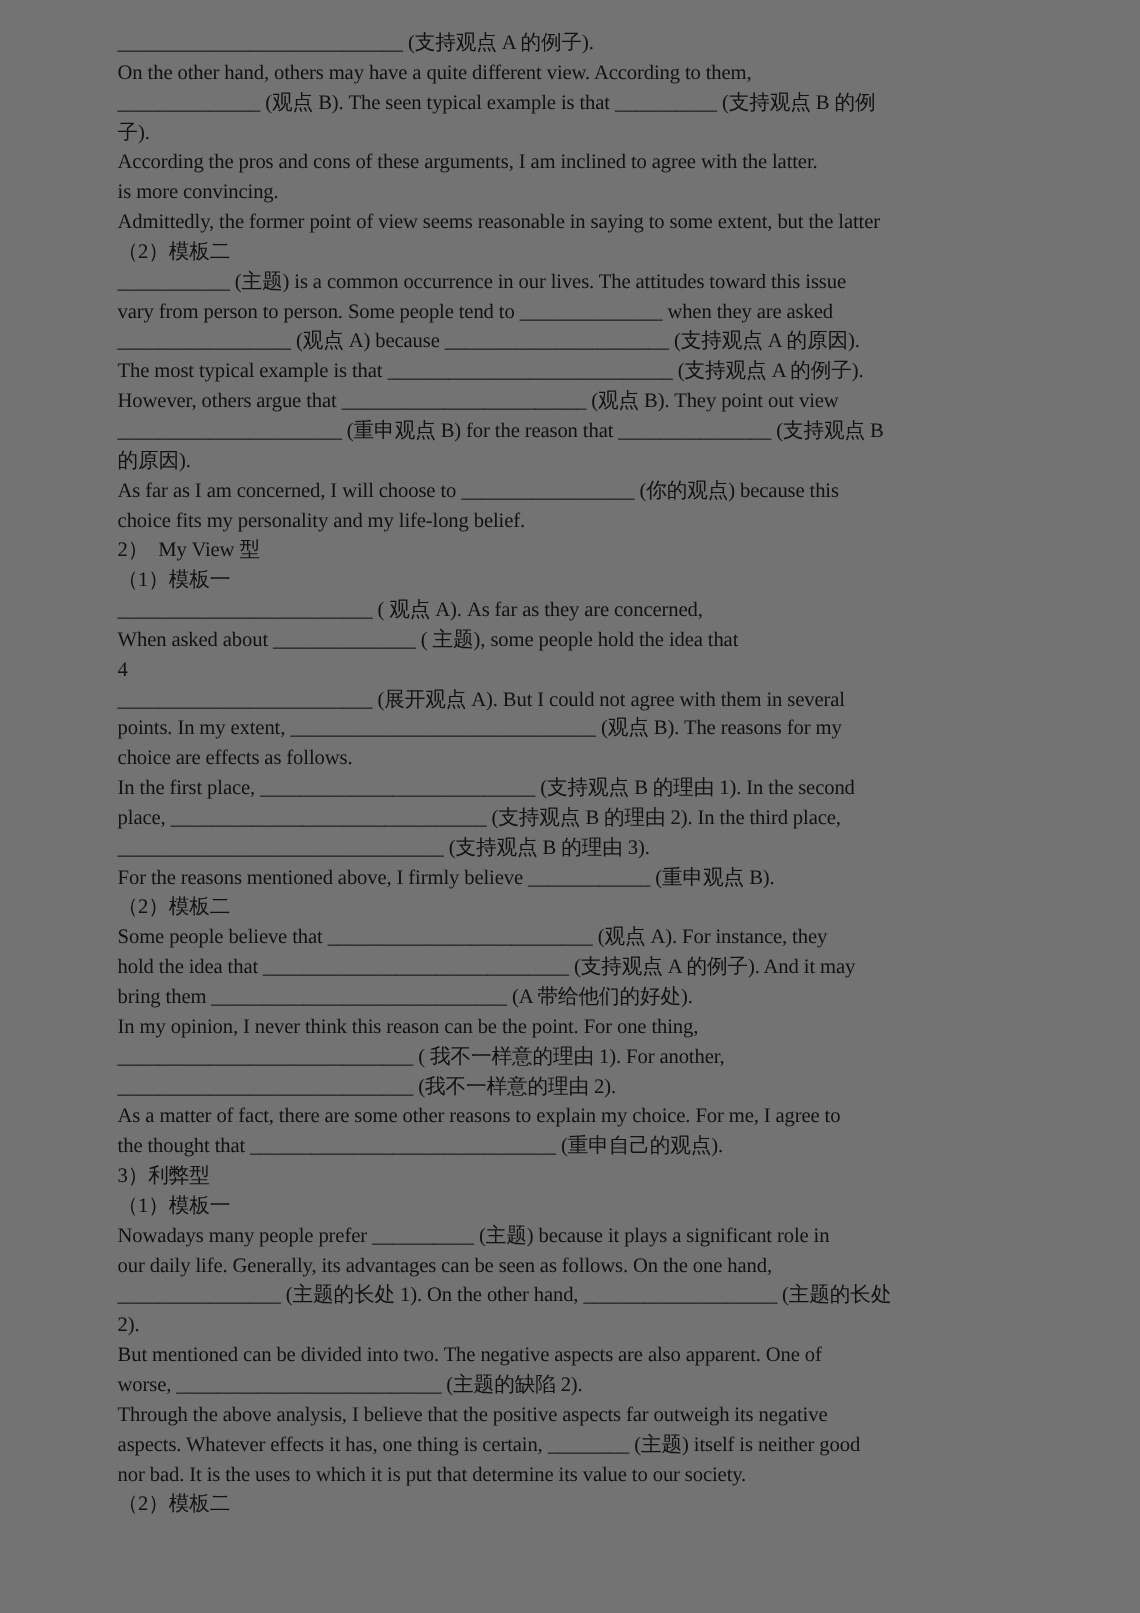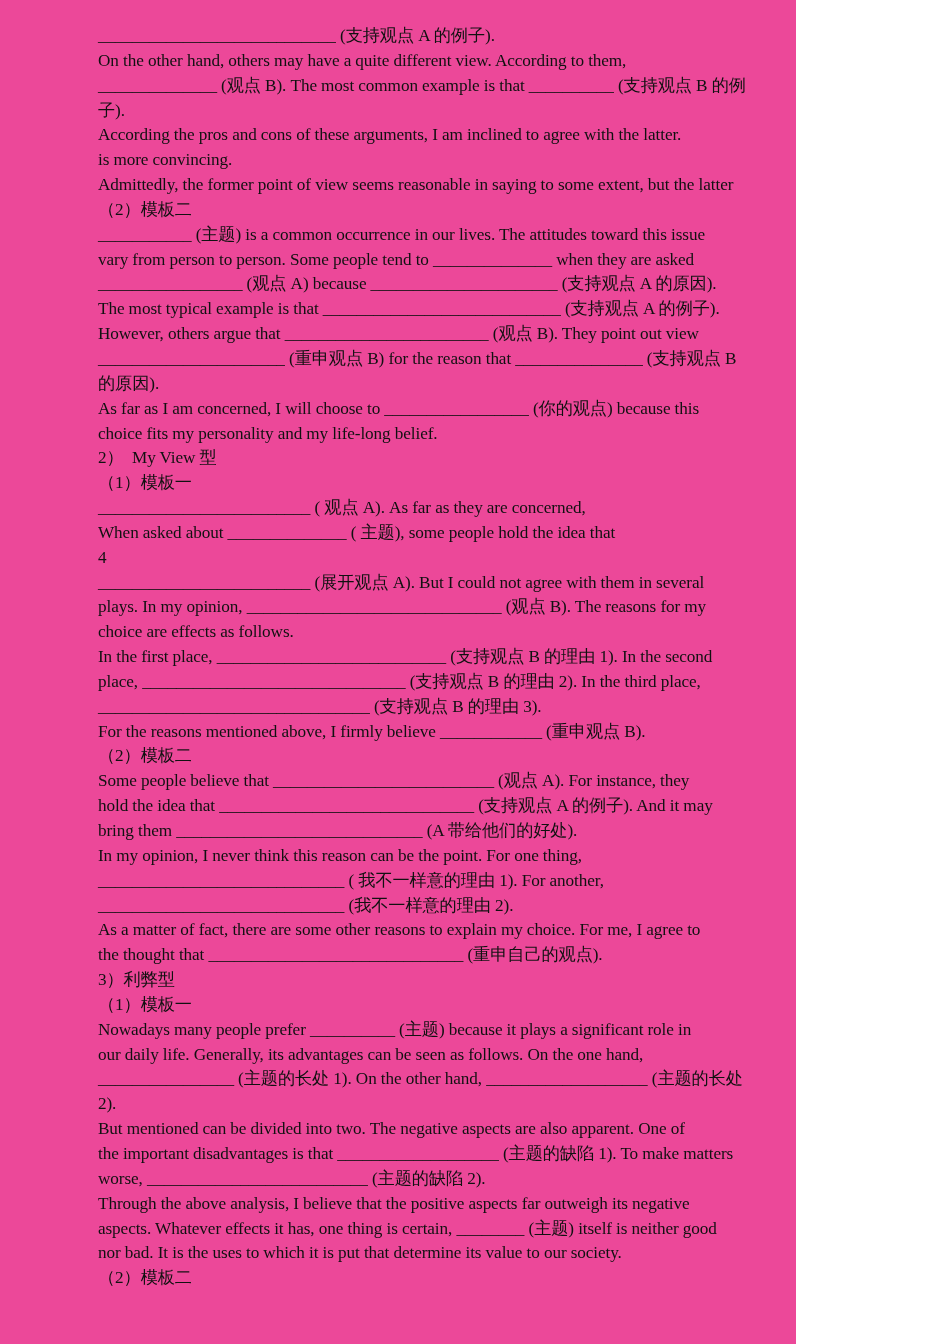--- a/index.html
+++ b/index.html
@@ -1,57 +1,57 @@
 <!DOCTYPE html>
 <html><head>
 <meta charset="utf-8">
 <style>
   html, body { margin: 0; padding: 0; background: #ffffff; }
   body { width: 950px; height: 1344px; position: relative; overflow: hidden; }
   .page {
-    position: absolute; left: 0; top: 0; width: 796px; height: 1344px; background: #ec4899;
+    position: absolute; left: 0; top: 0; width: 950px; height: 1344px; background: #737373;
   }
   .lines {
     position: absolute; left: 98px; top: 24px; width: 740px;
     font-family: "Liberation Serif", "DejaVu Serif", serif;
     font-size: 17.2px; color: #111111;
   }
   .line {
     height: 24.85px; line-height: 24.85px; white-space: pre; letter-spacing: -0.1px;
   }
 </style>
 </head>
 <body>
 
 <div class="page">
   <div class="lines" id="lines">
       <div class="line">____________________________ (支持观点 A 的例子).</div>
       <div class="line">On the other hand, others may have a quite different view. According to them,</div>
-      <div class="line">______________ (观点 B). The most common example is that __________ (支持观点 B 的例</div>
+      <div class="line">______________ (观点 B). The seen typical example is that __________ (支持观点 B 的例</div>
       <div class="line">子).</div>
       <div class="line">According the pros and cons of these arguments, I am inclined to agree with the latter.</div>
       <div class="line">is more convincing.</div>
       <div class="line">Admittedly, the former point of view seems reasonable in saying to some extent, but the latter</div>
       <div class="line">（2）模板二</div>
       <div class="line">___________ (主题) is a common occurrence in our lives. The attitudes toward this issue</div>
       <div class="line">vary from person to person. Some people tend to ______________ when they are asked</div>
       <div class="line">_________________ (观点 A) because ______________________ (支持观点 A 的原因).</div>
       <div class="line">The most typical example is that ____________________________ (支持观点 A 的例子).</div>
       <div class="line">However, others argue that ________________________ (观点 B). They point out view</div>
       <div class="line">______________________ (重申观点 B) for the reason that _______________ (支持观点 B</div>
       <div class="line">的原因).</div>
       <div class="line">As far as I am concerned, I will choose to _________________ (你的观点) because this</div>
       <div class="line">choice fits my personality and my life-long belief.</div>
       <div class="line">2）  My View 型</div>
       <div class="line">（1）模板一</div>
       <div class="line">_________________________ ( 观点 A). As far as they are concerned,</div>
       <div class="line">When asked about ______________ ( 主题), some people hold the idea that</div>
       <div class="line">4</div>
       <div class="line">_________________________ (展开观点 A). But I could not agree with them in several</div>
-      <div class="line">plays. In my opinion, ______________________________ (观点 B). The reasons for my</div>
+      <div class="line">points. In my extent, ______________________________ (观点 B). The reasons for my</div>
       <div class="line">choice are effects as follows.</div>
       <div class="line">In the first place, ___________________________ (支持观点 B 的理由 1). In the second</div>
       <div class="line">place, _______________________________ (支持观点 B 的理由 2). In the third place,</div>
       <div class="line">________________________________ (支持观点 B 的理由 3).</div>
       <div class="line">For the reasons mentioned above, I firmly believe ____________ (重申观点 B).</div>
       <div class="line">（2）模板二</div>
       <div class="line">Some people believe that __________________________ (观点 A). For instance, they</div>
       <div class="line">hold the idea that ______________________________ (支持观点 A 的例子). And it may</div>
       <div class="line">bring them _____________________________ (A 带给他们的好处).</div>
       <div class="line">In my opinion, I never think this reason can be the point. For one thing,</div>
@@ -59,20 +59,19 @@
       <div class="line">_____________________________ (我不一样意的理由 2).</div>
       <div class="line">As a matter of fact, there are some other reasons to explain my choice. For me, I agree to</div>
       <div class="line">the thought that ______________________________ (重申自己的观点).</div>
       <div class="line">3）利弊型</div>
       <div class="line">（1）模板一</div>
       <div class="line">Nowadays many people prefer __________ (主题) because it plays a significant role in</div>
       <div class="line">our daily life. Generally, its advantages can be seen as follows. On the one hand,</div>
       <div class="line">________________ (主题的长处 1). On the other hand, ___________________ (主题的长处</div>
       <div class="line">2).</div>
       <div class="line">But mentioned can be divided into two. The negative aspects are also apparent. One of</div>
-      <div class="line">the important disadvantages is that ___________________ (主题的缺陷 1). To make matters</div>
       <div class="line">worse, __________________________ (主题的缺陷 2).</div>
       <div class="line">Through the above analysis, I believe that the positive aspects far outweigh its negative</div>
       <div class="line">aspects. Whatever effects it has, one thing is certain, ________ (主题) itself is neither good</div>
       <div class="line">nor bad. It is the uses to which it is put that determine its value to our society.</div>
       <div class="line">（2）模板二</div>
     </div>
 </div>
 
 </body></html>

